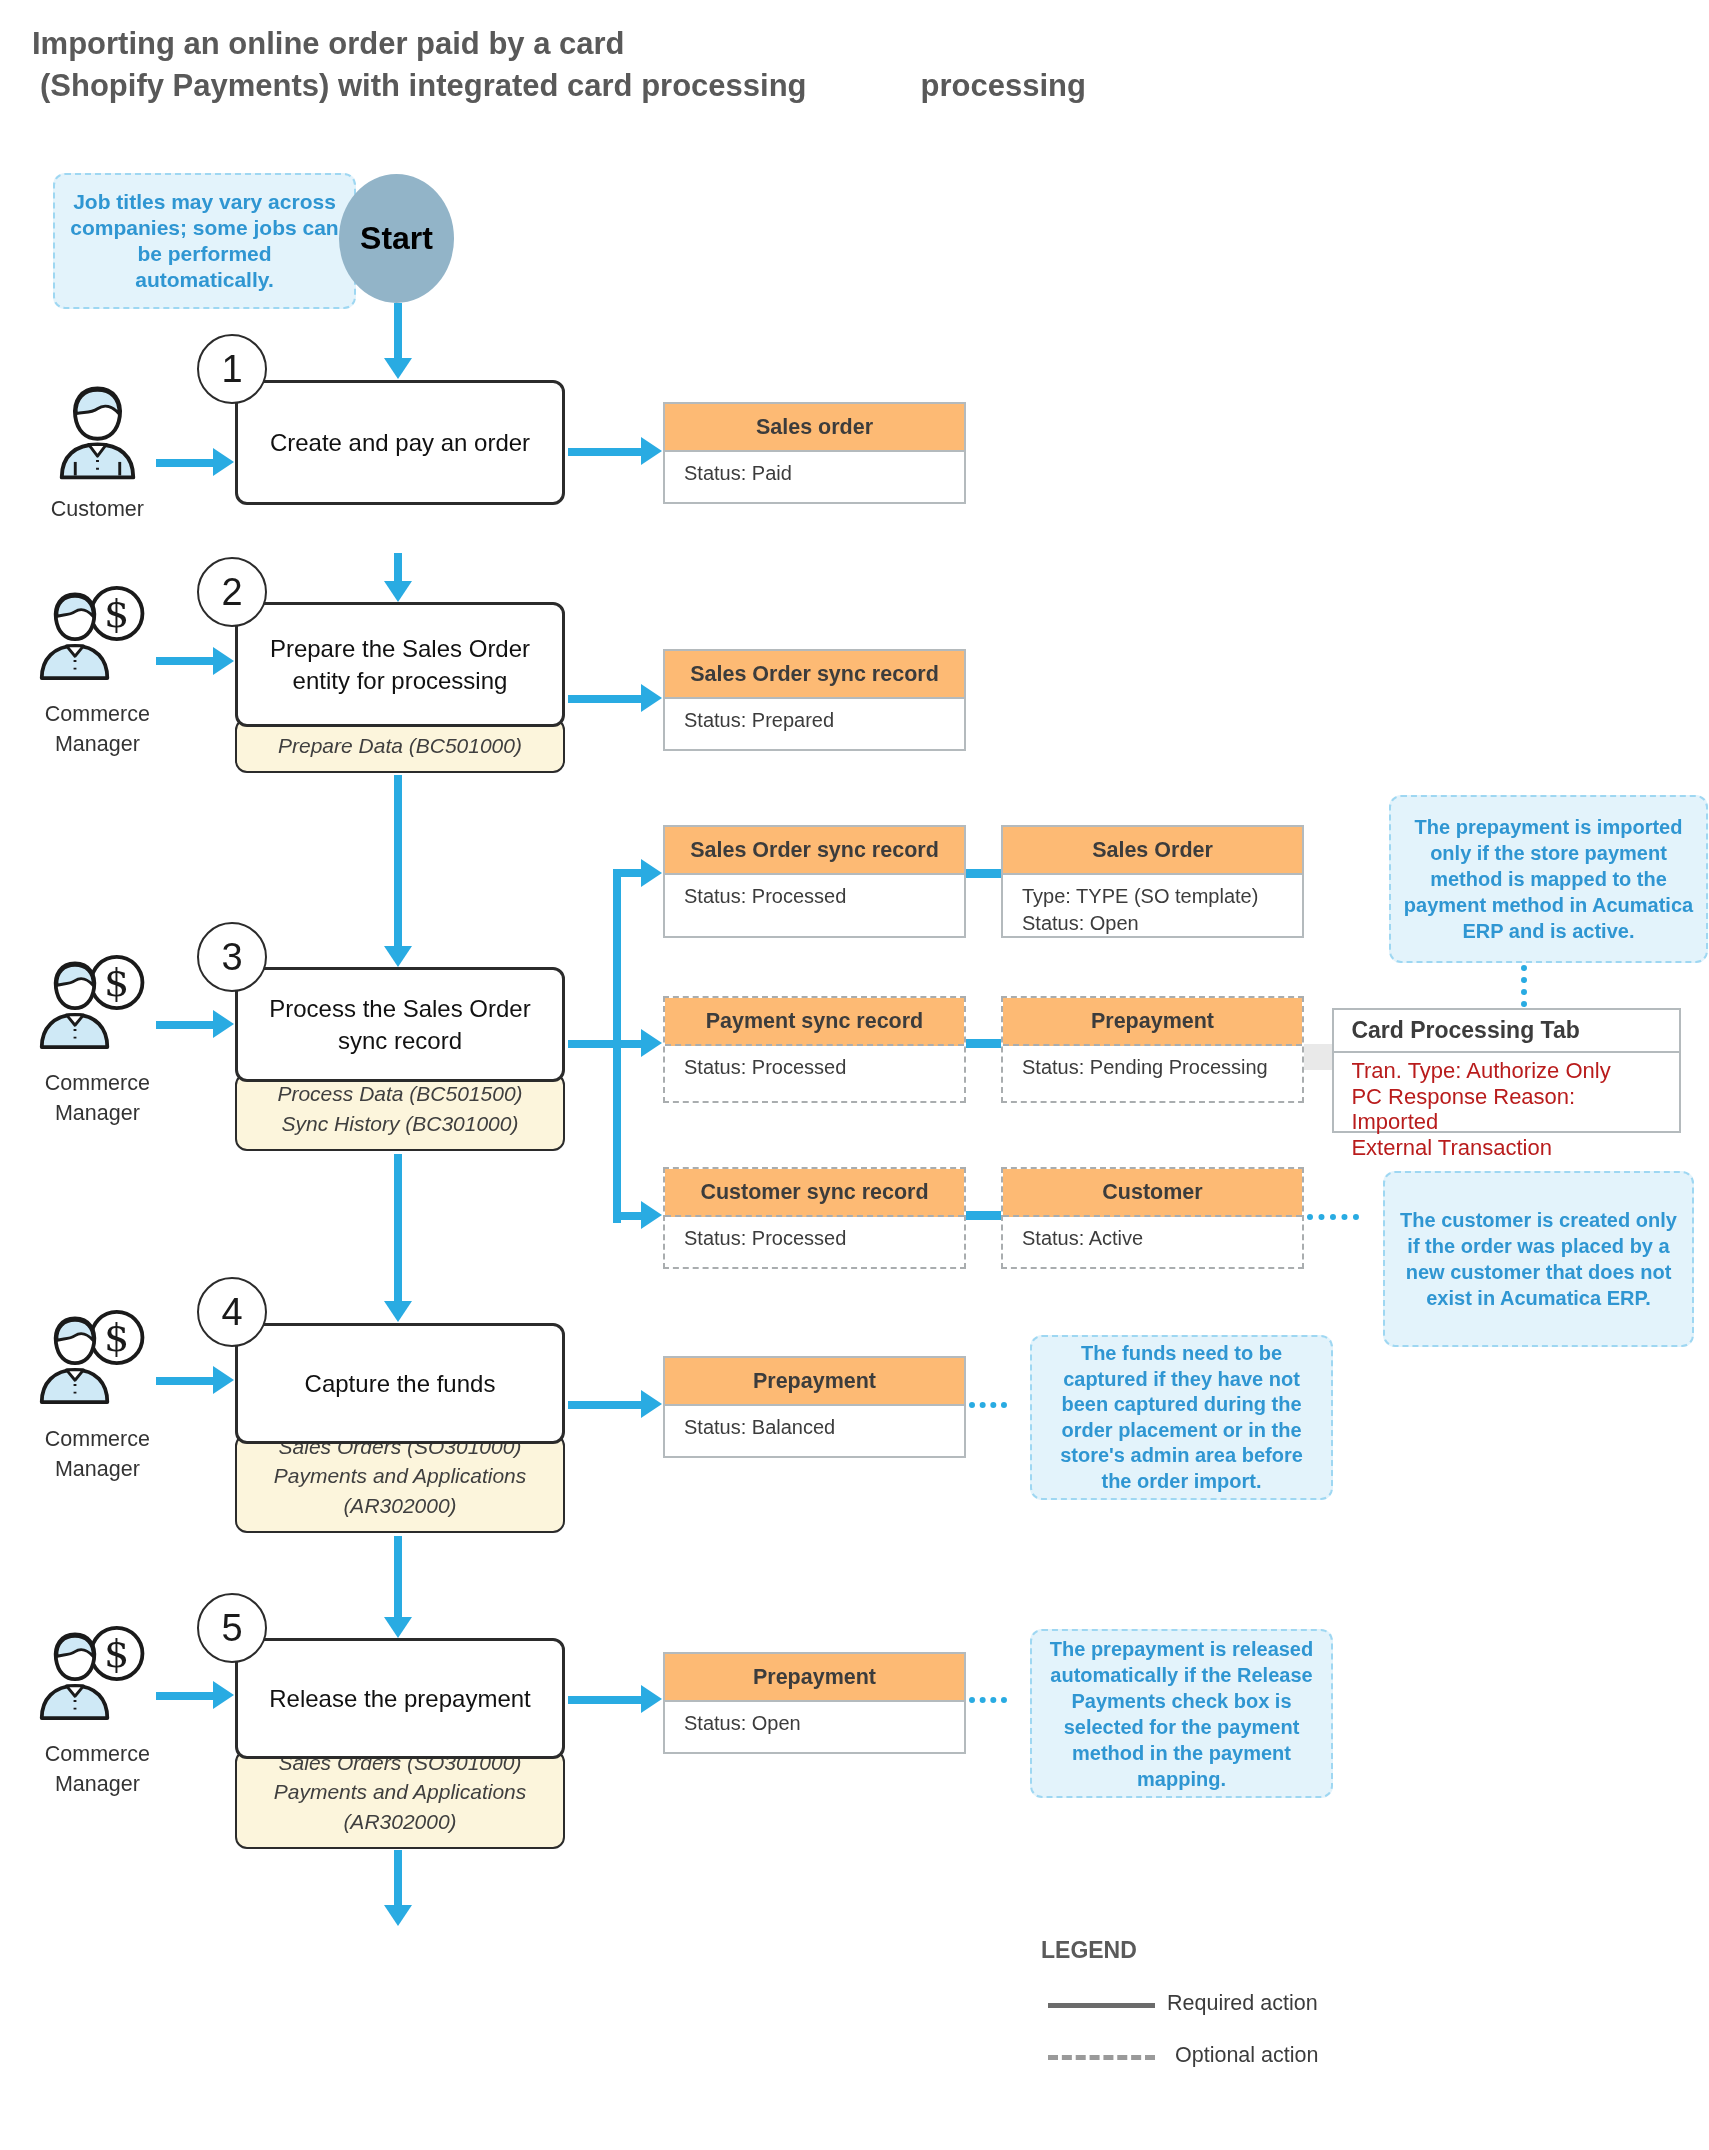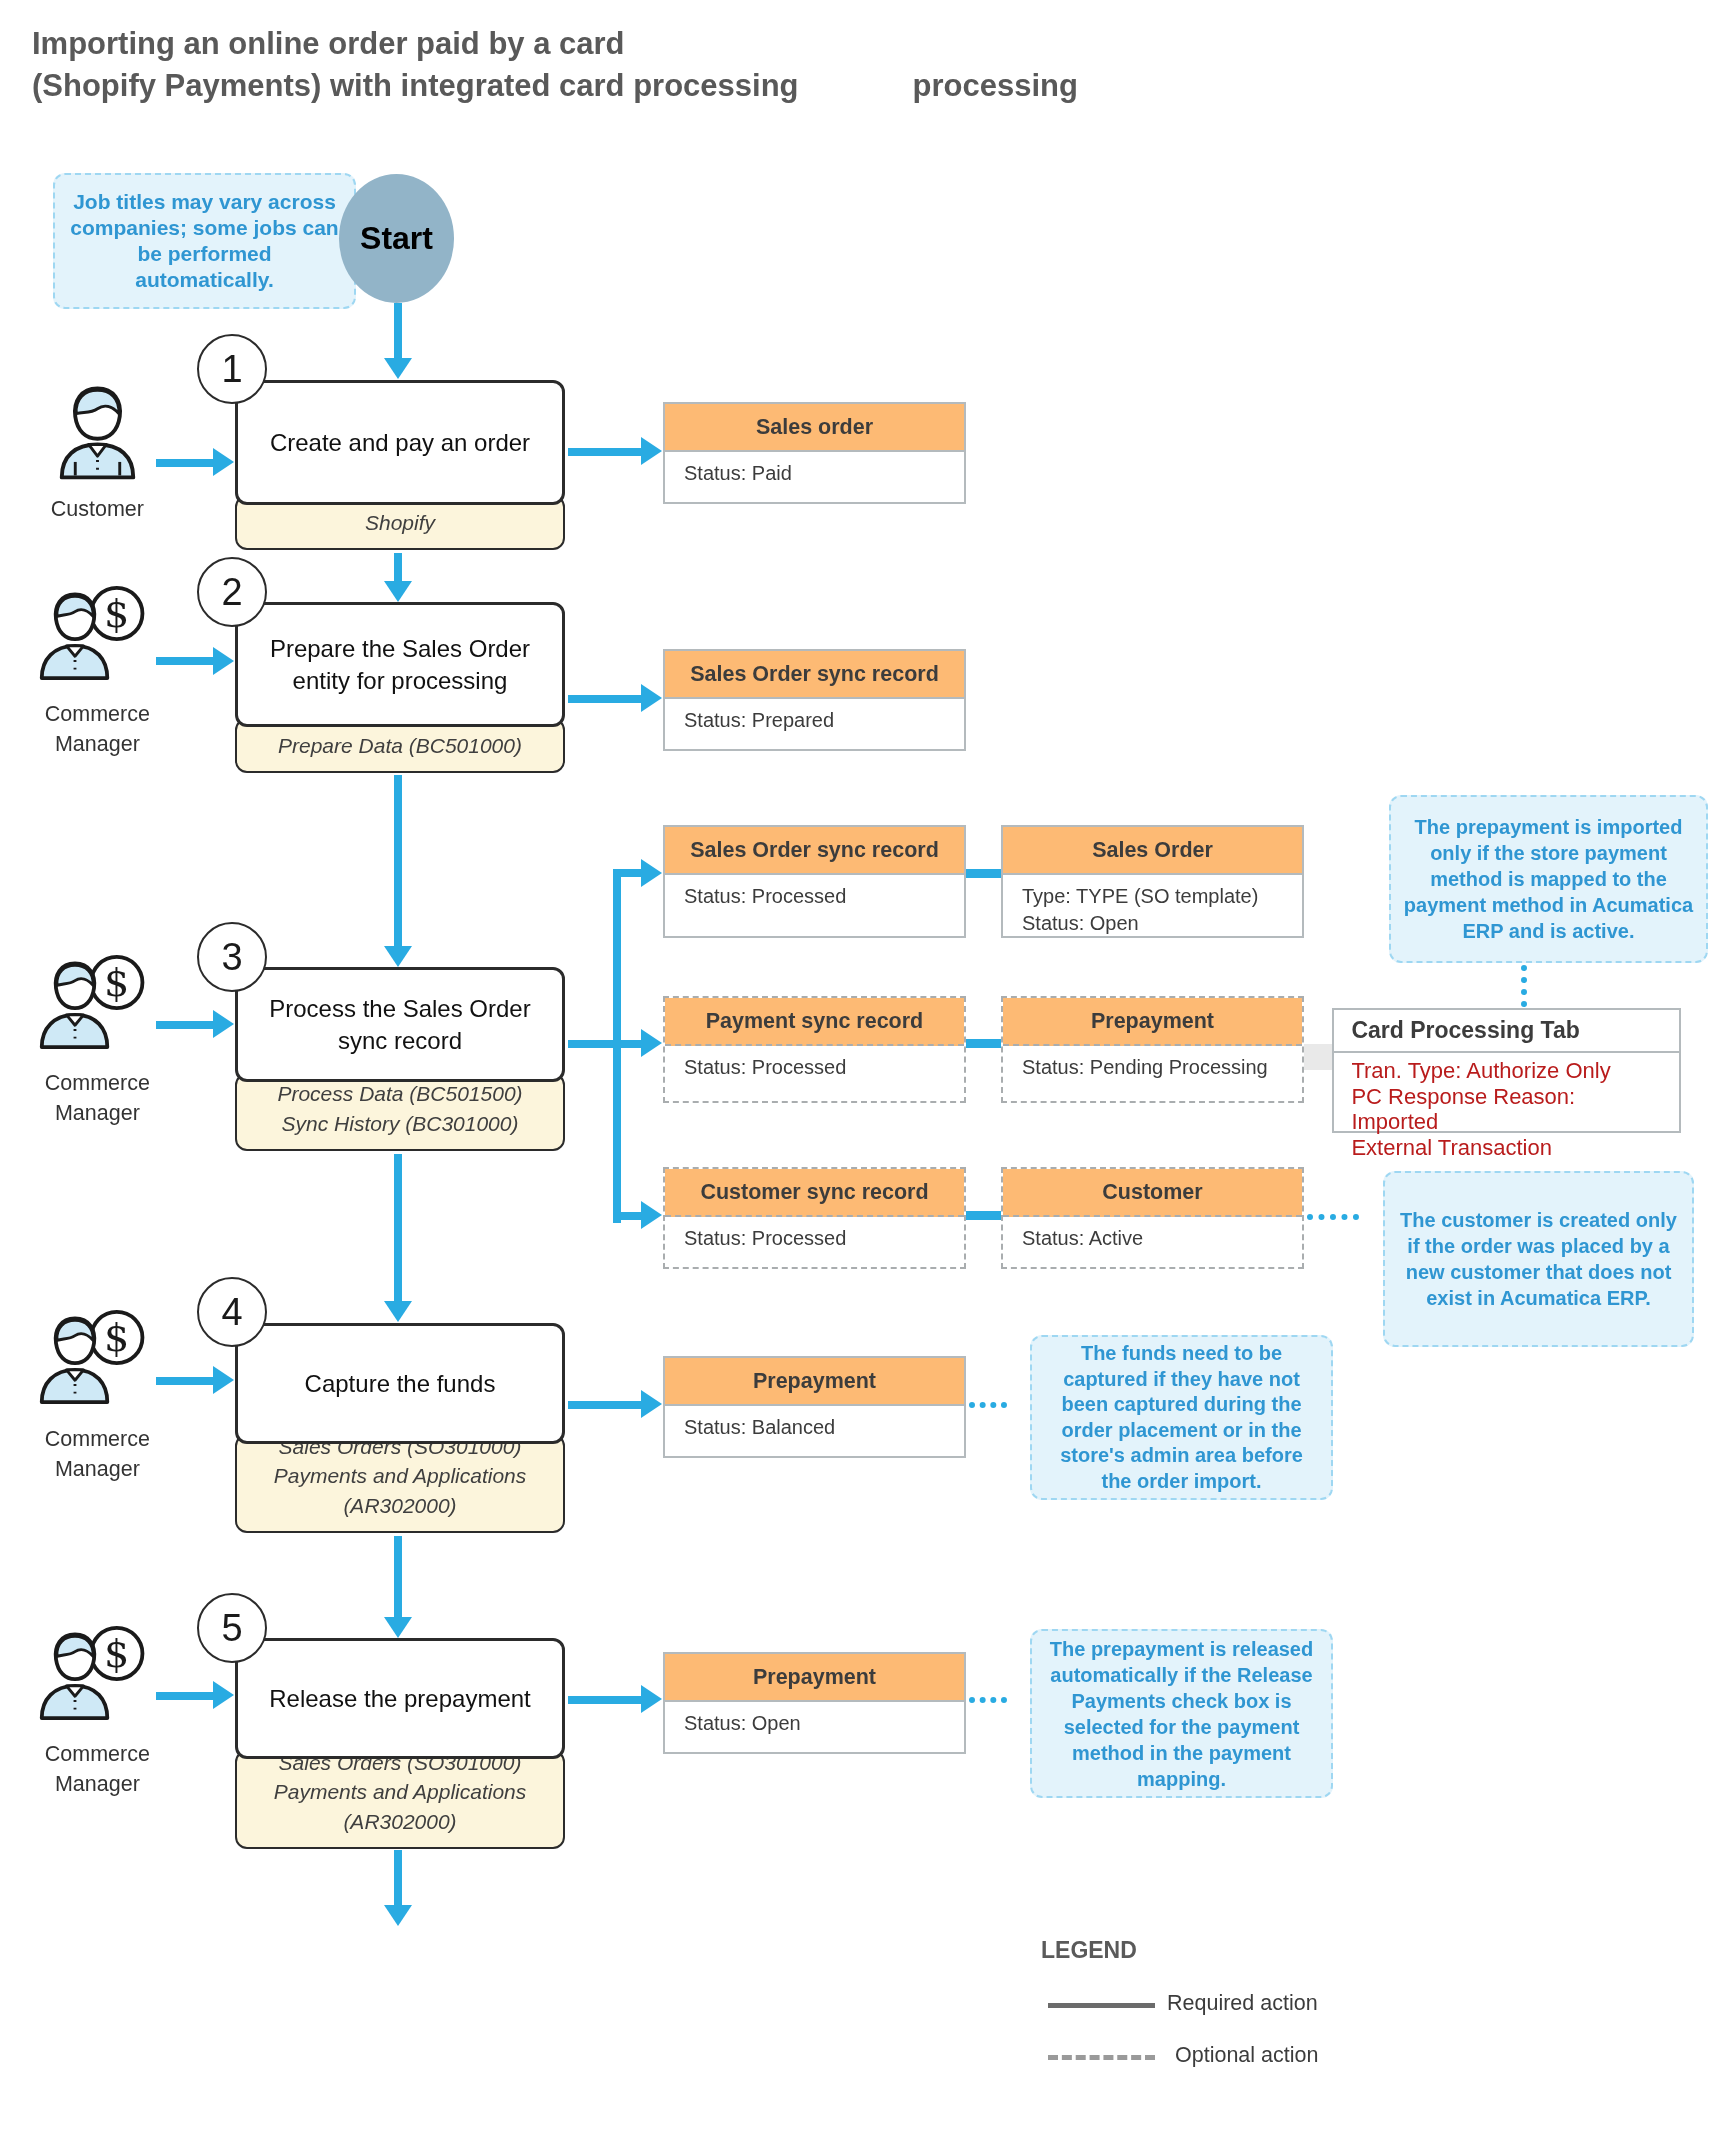--- a/index.html
+++ b/index.html
@@ -51,35 +51,32 @@
   .legend-label{position:absolute;font-size:21.5px;color:#3c3c3c;}
   .legend-solid{position:absolute;height:5.4px;background:#6b6b6b;}
   .legend-dashed{position:absolute;border-top:5.4px dashed #9a9a9a;}
 </style>
 </head>
 <body>
 
 <div class="canvas">
 
   <div class="abs title-line" style="left:32px;top:25.5px;">Importing an online order paid by a card</div>
-  <div class="abs title-line" style="left:32px;top:68px;">
+  <div class="abs title-line" style="left:40px;top:68px;">
     <span>(Shopify Payments) with integrated card processing</span><span class="title-extra">processing</span>
   </div>
 
   <div class="abs note" style="left:32px;top:173px;width:303px;height:136px;font-size:21px;">Job titles may vary across companies; some jobs can be performed automatically.</div>
 
   <div class="abs ellipse" style="left:339px;top:174px;width:115px;height:129px;">Start</div>
 
   <div class="stem-v" style="left:394px;top:303px;height:56px;"></div>
   <div class="head-down" style="left:384px;top:358px;"></div>
 
   <div class="stepnum" style="left:197px;top:334px;">1</div>
-  <div class="screenstrip" style="left:235px;top:495px;width:330px;height:55px;">
-    <div>Shopify</div>
-  </div>
   <div class="stepbox" style="left:235px;top:380px;width:330px;height:125px;">Create and pay an order</div>
 
   <div class="abs" style="left:54px;top:382px;z-index:1;">
     <svg viewBox="0 0 90 100" width="87" height="98">
       <path d="M45 6 C28 6 20 19 22 35 C24 50 33 58 45 58 C57 58 66 50 68 35 C70 19 62 6 45 6 Z" fill="#fff" stroke="#1a1a1a" stroke-width="4" stroke-linejoin="round"></path>
       <path d="M23 32 C22 16 32 8 45 8 C58 8 68 16 67 32 C60 24 52 22 45 27 C38 32 30 30 23 32 Z" fill="#cfe9f6" stroke="#1a1a1a" stroke-width="3" stroke-linejoin="round"></path>
       <path d="M8 98 C8 76 22 64 45 64 C68 64 82 76 82 98 Z" fill="#cfe9f6" stroke="#1a1a1a" stroke-width="4" stroke-linejoin="round"></path>
       <path d="M36 64 L45 76 L54 64 Z" fill="#fff" stroke="#1a1a1a" stroke-width="3" stroke-linejoin="round"></path>
       <line x1="45" y1="80" x2="45" y2="92" stroke="#1a1a1a" stroke-width="3" stroke-dasharray="2 6"></line>
       <line x1="22" y1="82" x2="22" y2="96" stroke="#1a1a1a" stroke-width="3"></line>

